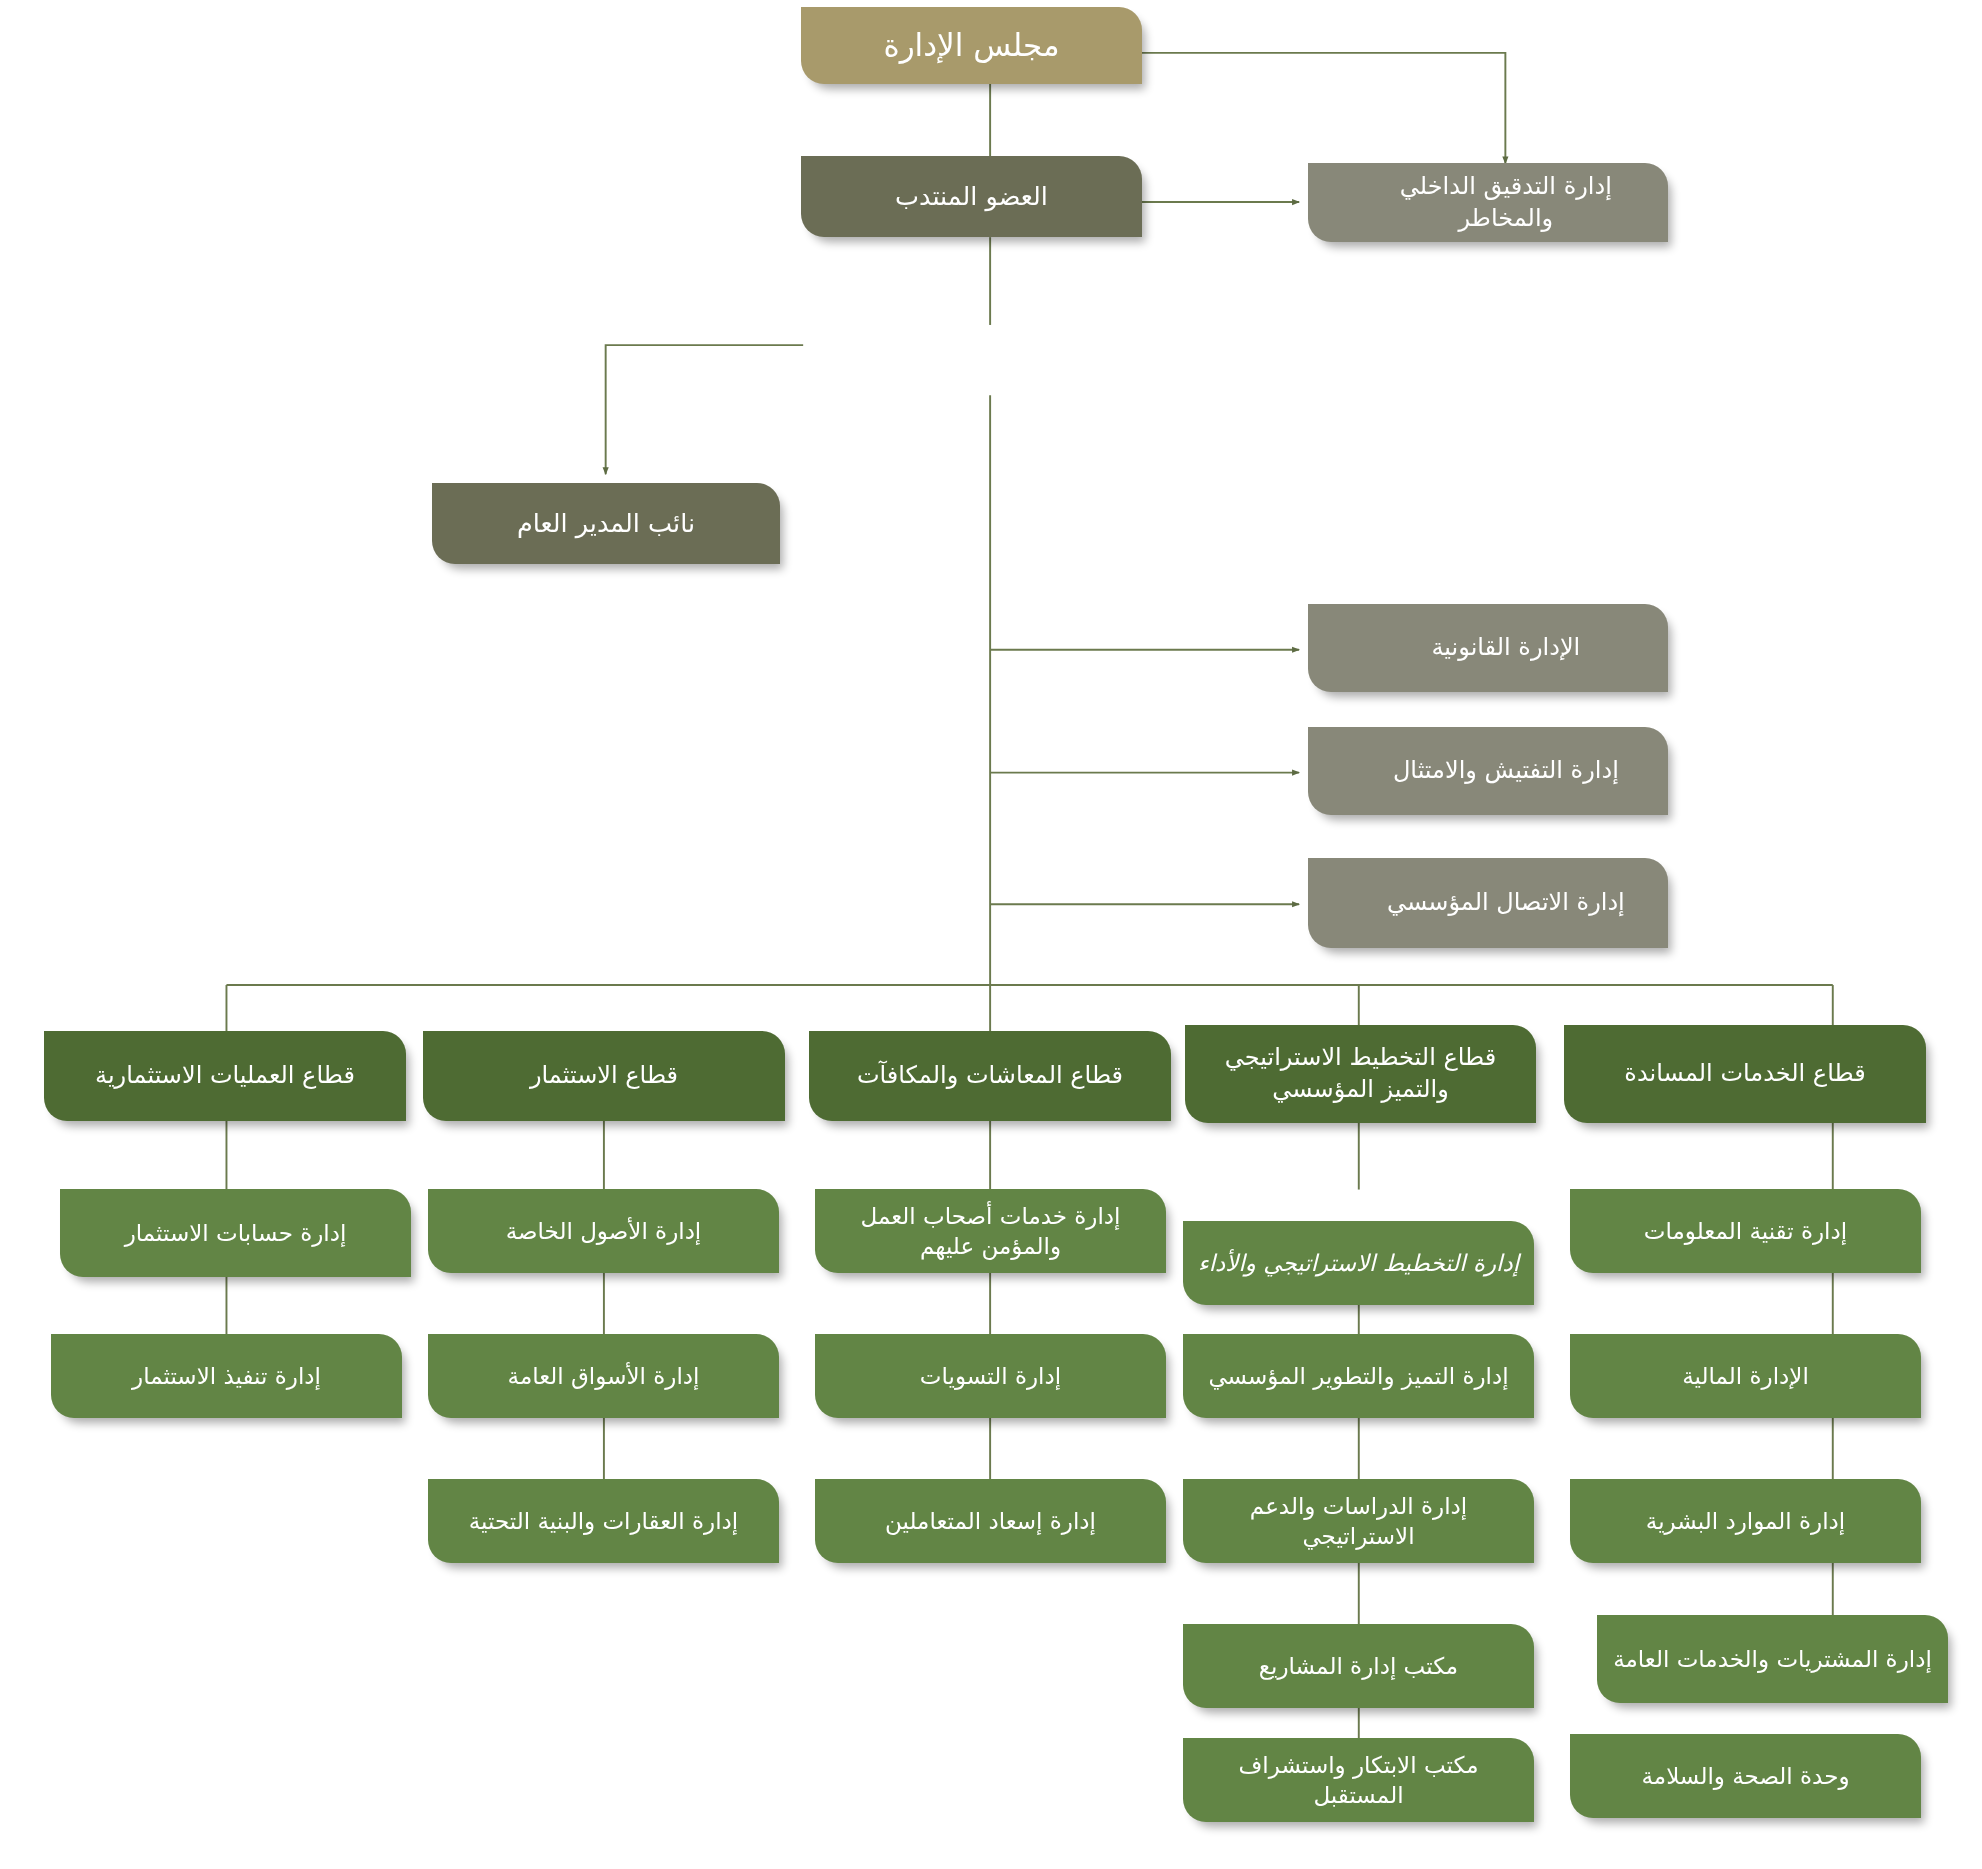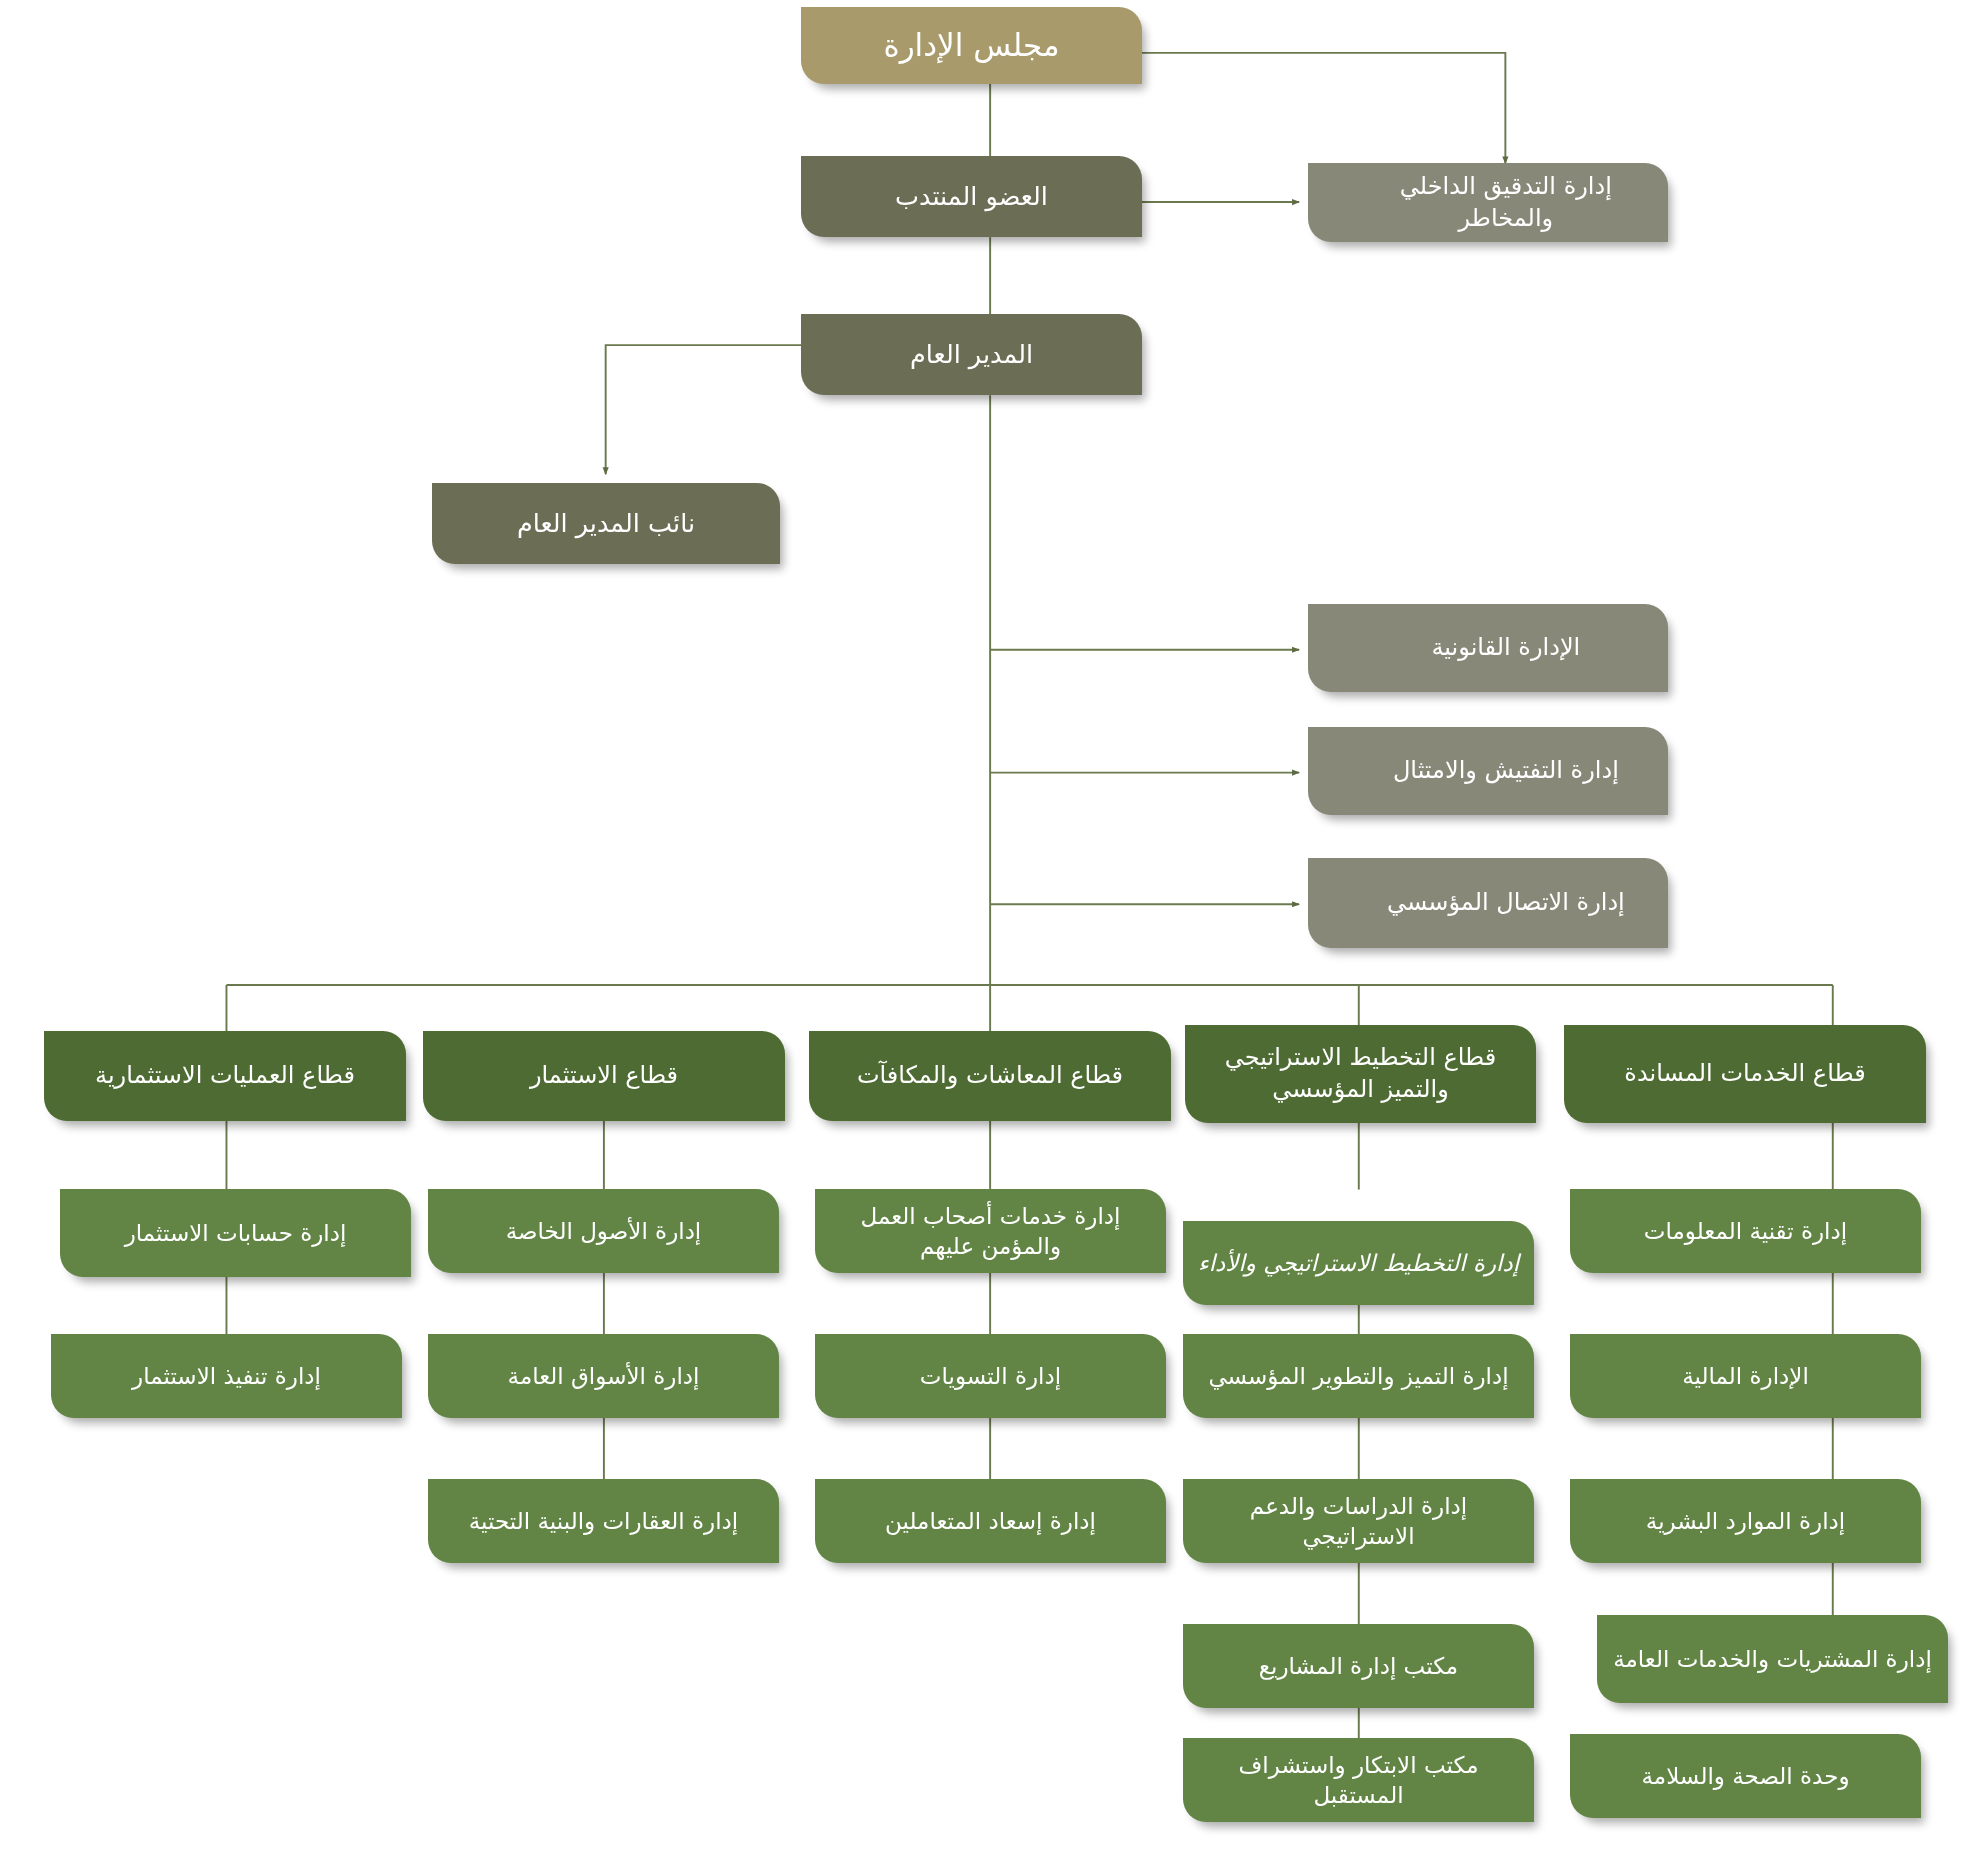--- a/index.html
+++ b/index.html
@@ -128,23 +128,20 @@
   </div>
 
   <div class="node lvl-exec fs-exec" style="left:801px; top:156px; width:341px; height:81px;">
     <span>العضو المنتدب</span>
   </div>
 
   <div class="node lvl-staff fs-staff" style="left:1308px; top:163px; width:360px; height:79px;">
     <span>إدارة التدقيق الداخلي والمخاطر</span>
   </div>
 
-  <div class="node lvl-exec fs-exec" style="left:801px; top:314px; width:341px; height:81px;">
-    <span>المدير العام</span>
-  </div>
 
   <div class="node lvl-exec fs-exec" style="left:432px; top:483px; width:348px; height:81px;">
     <span>نائب المدير العام</span>
   </div>
 
   <div class="node lvl-staff fs-staff" style="left:1308px; top:604px; width:360px; height:88px;">
     <span>الإدارة القانونية</span>
   </div>
   <div class="node lvl-staff fs-staff" style="left:1308px; top:858px; width:360px; height:90px;">
     <span>إدارة الاتصال المؤسسي</span>

